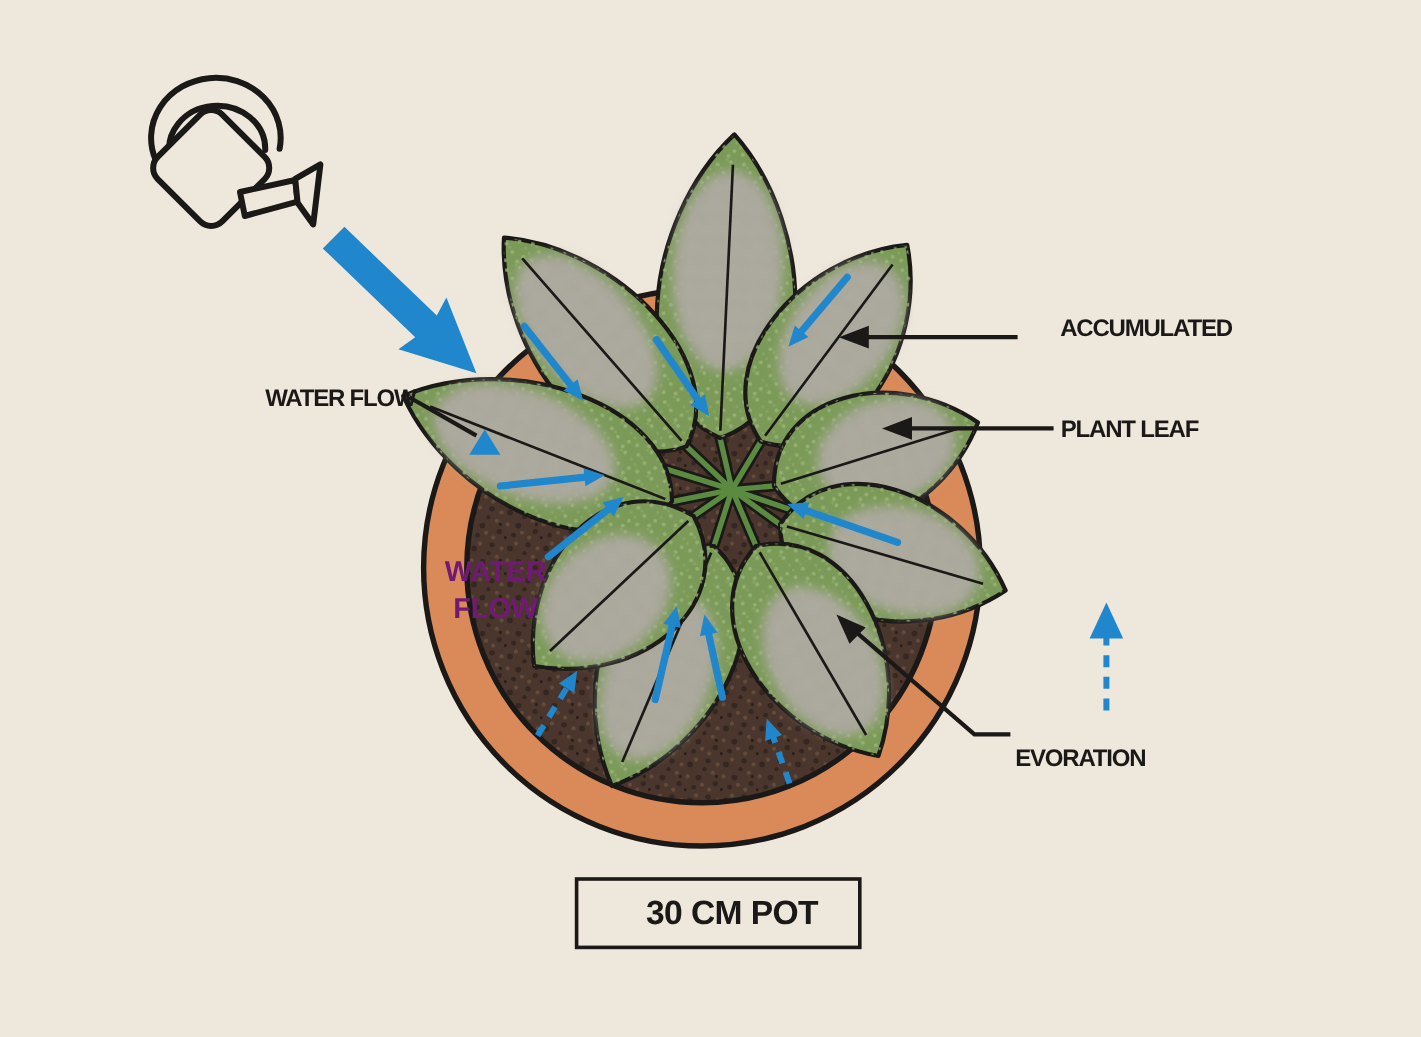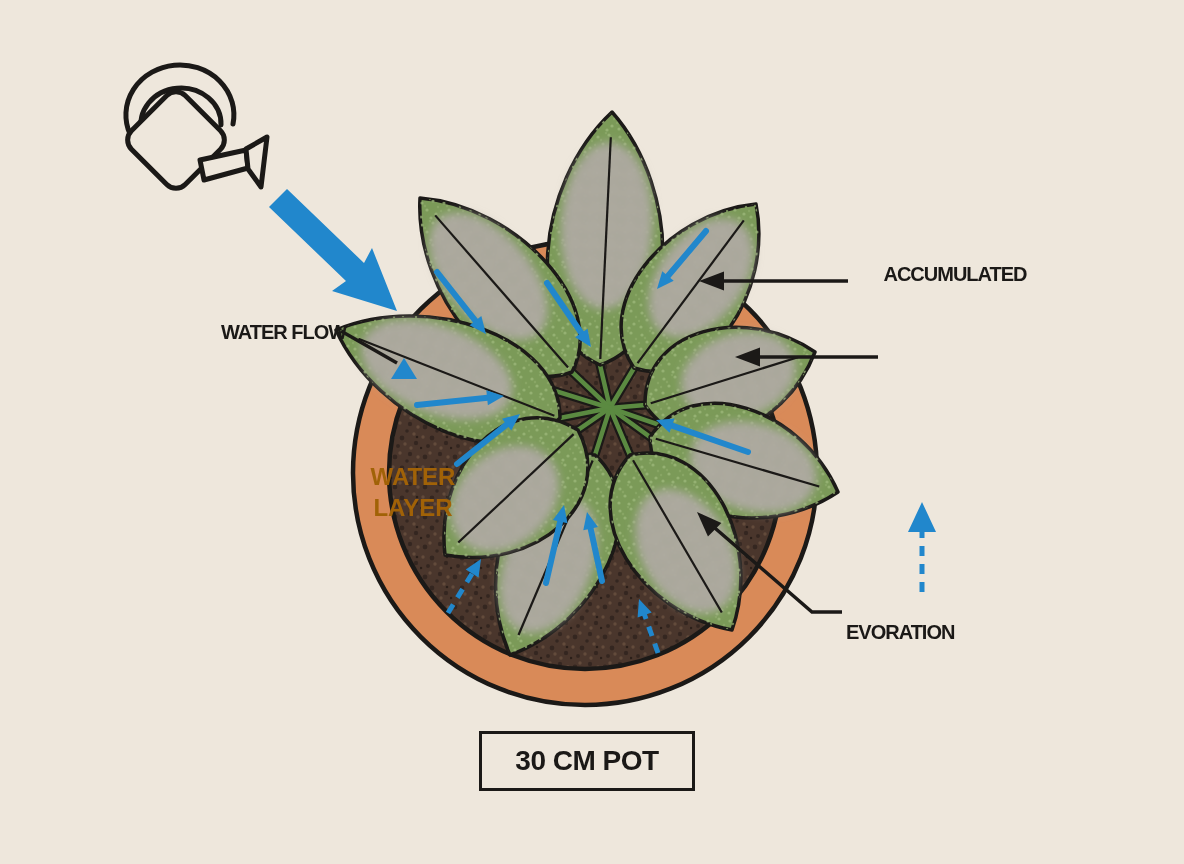--- a/index.html
+++ b/index.html
@@ -15,34 +15,34 @@
     position:absolute;
     font-weight:700;
     color:#1B1917;
     font-size:20px;
     letter-spacing:-1px;
     white-space:nowrap;
     line-height:32px;
   }
   .lbl.center{transform:translateX(-50%);text-align:center;}
   #soil-text{
-    color:#a16207;
+    color:#701a75;
     font-size:24px;
     letter-spacing:0px;
     line-height:31px;
     font-weight:700;
     text-align:center;
   }
   #pot-size-box{
     position:absolute;
     left:479px;top:731px;
     width:210px;height:54px;
     border:3px solid #1B1917;
     display:flex;align-items:center;justify-content:center;
-    font-weight:700;font-size:28px;letter-spacing:-0.5px;color:#1B1917;
+    font-weight:700;font-size:28px;letter-spacing:-0.5px;color:#1B1917;padding-left:23px;
   }
 </style>
 </head>
 <body>
 
 <div id="stage">
 
   <svg id="art" width="1184" height="864" viewBox="0 0 1184 864">
     <rect x="0" y="0" width="1184" height="864" fill="#EEE7DC"></rect>
       <defs>
@@ -251,25 +251,26 @@
         <polygon points="404,358 391,379 417,379" fill="#2187CC"></polygon>
       </g>
     </svg>
 
   <div class="lbl" id="water-flow-label" style="left:174px;top:316px;margin-left:47px;">WATER FLOW</div>
 
   <div class="lbl center" style="left:955px;top:258px;">
     <div>ACCUMULATED</div>
   </div>
 
+  <div class="lbl" style="left:884px;top:342px;">PLANT LEAF</div>
 
   <div class="lbl" style="left:846px;top:616px;">EVORATION</div>
 
   <div class="lbl center" id="soil-text" style="left:413px;top:461px;">
     <div>WATER</div>
-    <div>LAYER</div>
+    <div>FLOW</div>
   </div>
 
   <div id="pot-size-box">
     <span>30 CM POT</span>
   </div>
 
 </div>
 
 </body></html>

